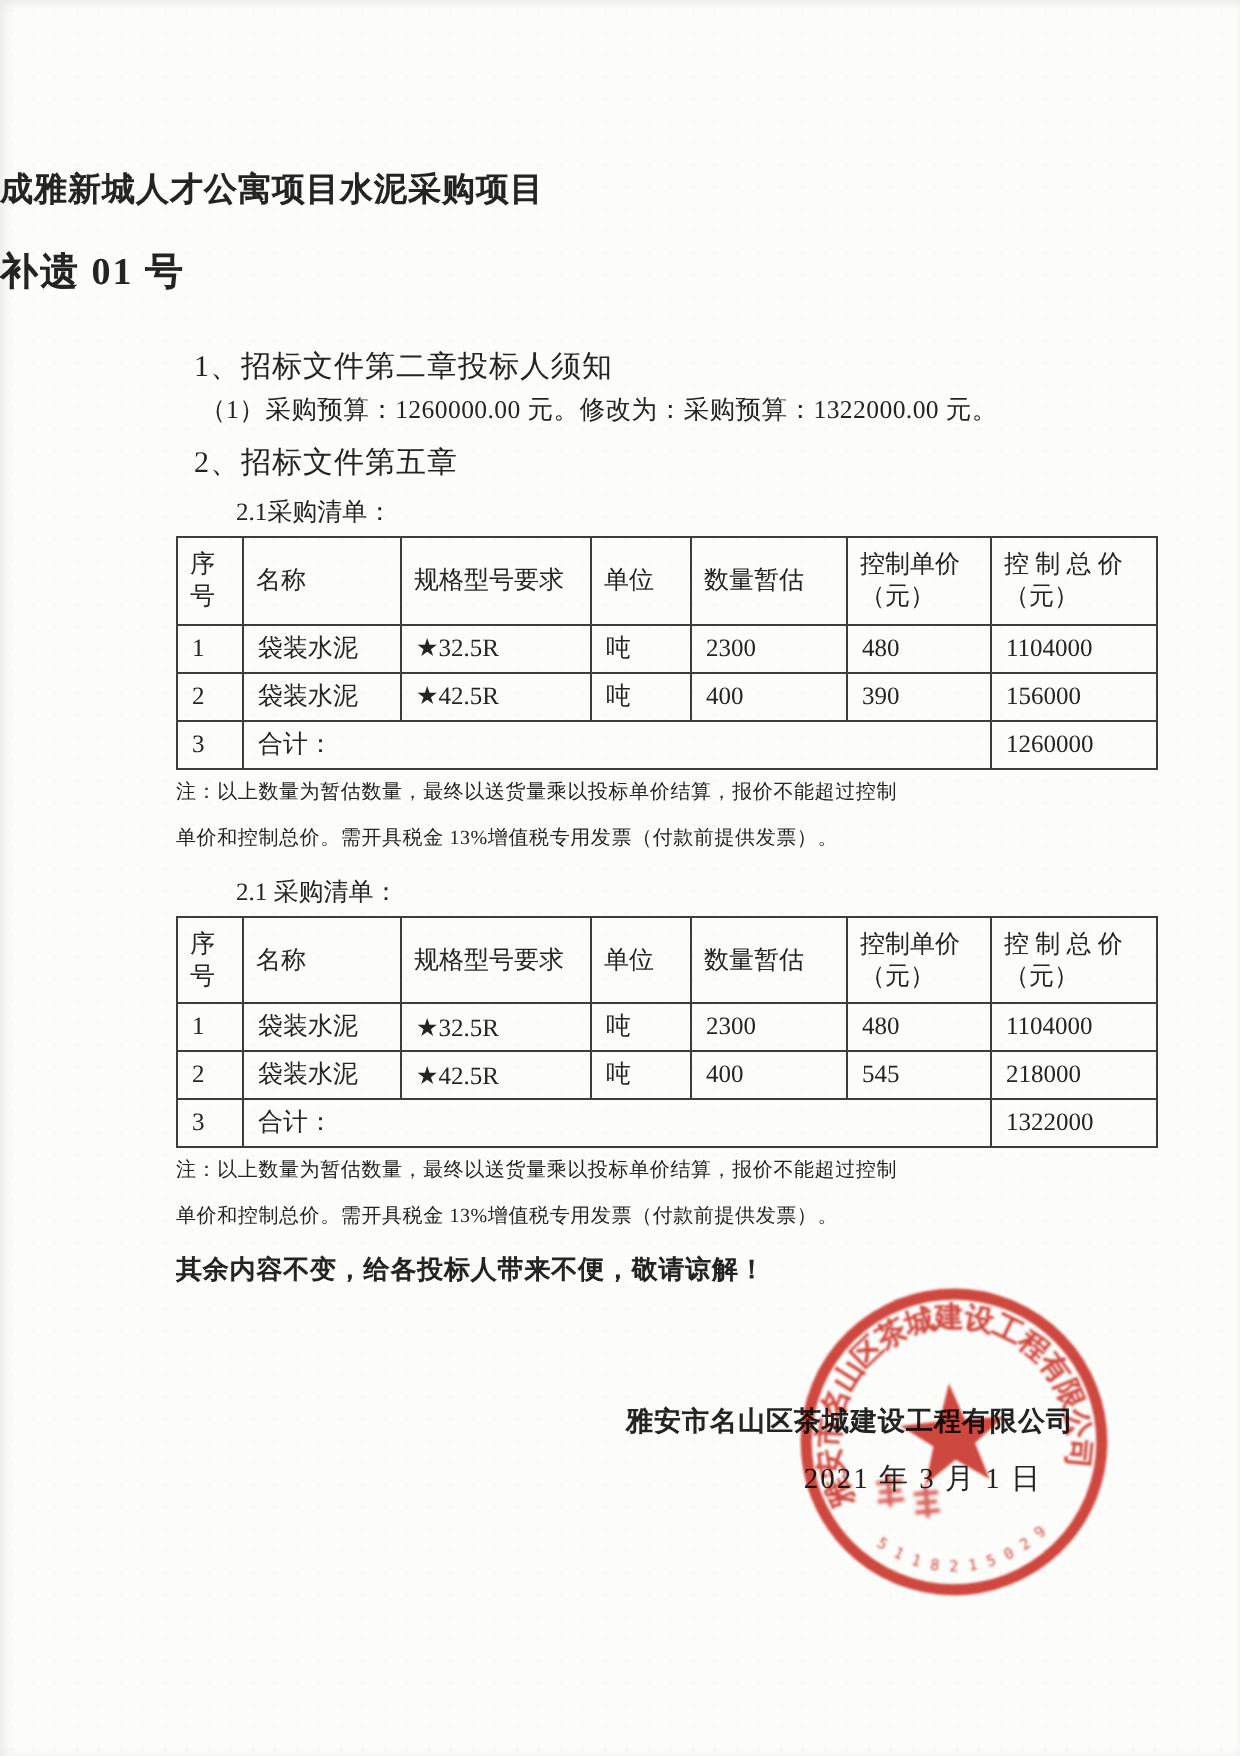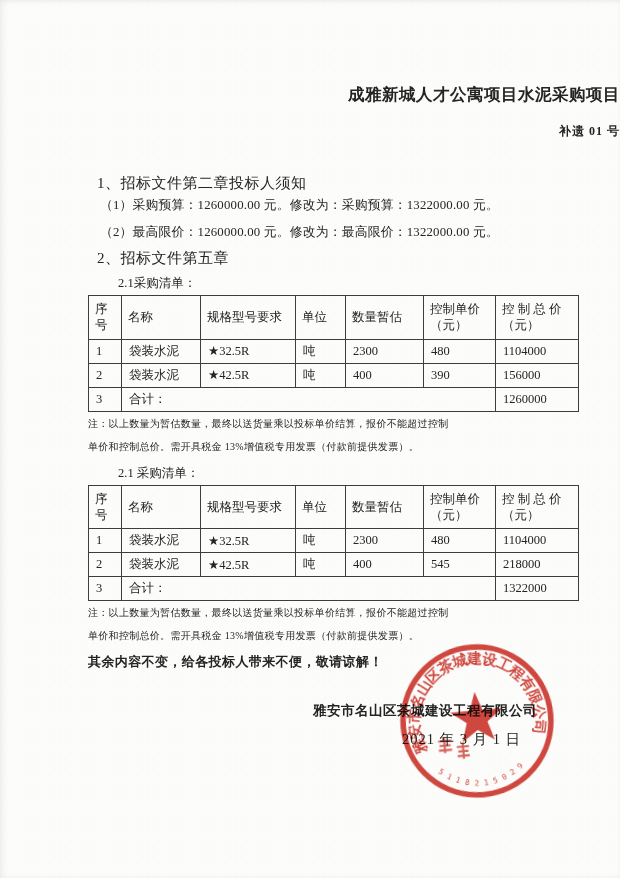--- a/index.html
+++ b/index.html
@@ -9,23 +9,23 @@
     width:620px; height:878px;
     margin:0 auto;
     background:#fcfcfa;
     background-image: radial-gradient(rgba(0,0,0,0.015) 1px, transparent 1px);
     background-size: 11px 11px;
     box-shadow: inset 3px 0 6px rgba(0,0,0,0.05), inset 0 2px 5px rgba(0,0,0,0.04);
     font-family: "Liberation Serif", serif;
     color:#242424;
     overflow:hidden;
   }
-  .titleblock { position:absolute; top:84px; left:0; right:0; text-align:right; }
+  .titleblock { position:absolute; top:84px; left:0; right:0; text-align:left; }
   .doc-title { font-size:16.5px; font-weight:bold; letter-spacing:0.5px; }
-  .doc-subtitle { font-size:12px; font-weight:bold; margin-top:17px; letter-spacing:1px; }
+  .doc-subtitle { font-size:19px; font-weight:bold; margin-top:17px; letter-spacing:1px; }
   .content { position:absolute; left:88px; top:174px; width:490px; }
   .h-bold { font-size:15px; font-weight:normal; padding-left:9px; letter-spacing:0.5px; }
   .body-line { font-size:12.8px; margin-top:4px; padding-left:12px; letter-spacing:0.2px; }
   .body-line + .body-line { margin-top:10px; }
   .sec2 { margin-top:8px; }
   .caption { font-size:12.5px; margin-top:7px; padding-left:30px; }
   table { border-collapse:collapse; width:490px; margin-top:3px; table-layout:fixed;
           font-size:12.5px; }
   table, th, td { border:1px solid #3d3d3d; }
   table { border-width:1.5px;border-radius:32px; }
@@ -47,21 +47,20 @@
 
   <div class="titleblock">
     <div class="doc-title">成雅新城人才公寓项目水泥采购项目</div>
     <div class="doc-subtitle">补遗 01 号</div>
   </div>
 
   <div class="content">
 
     <div class="h-bold">1、招标文件第二章投标人须知</div>
     <div class="body-line">（1）采购预算：1260000.00 元。修改为：采购预算：1322000.00 元。</div>
-    <div class="body-line">（2）最高限价：1260000.00 元。修改为：最高限价：1322000.00 元。</div>
 
     <div class="h-bold sec2">2、招标文件第五章</div>
 
     <div class="caption">2.1采购清单：</div>
 
     <table>
       <colgroup>
         <col style="width:33px">
           <col style="width:79px">
           <col style="width:95px">

